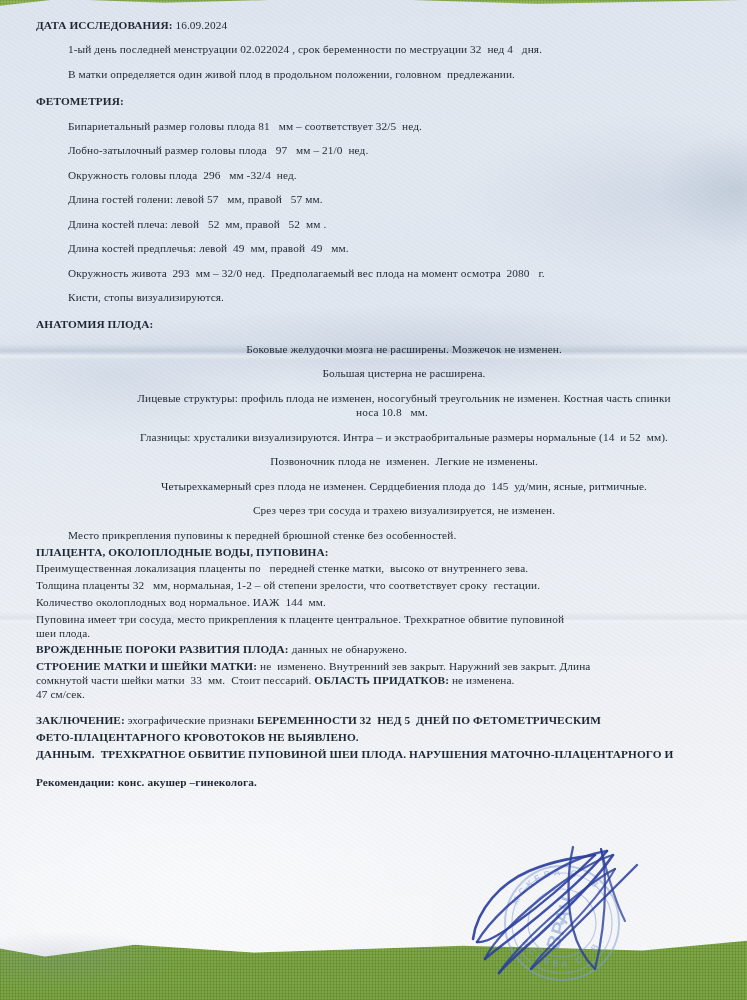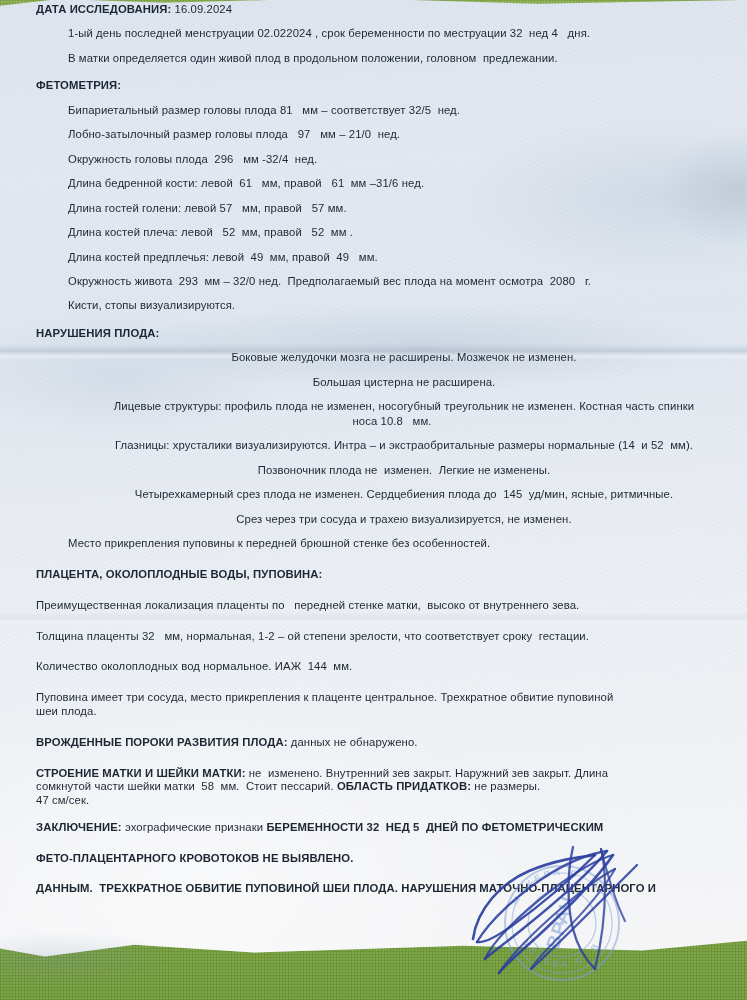--- a/index.html
+++ b/index.html
@@ -66,37 +66,38 @@
     position: absolute; left: 0; top: 0; width: 747px; height: 978px;
     background-image:
       repeating-linear-gradient(32deg, rgba(255,255,255,0.035) 0 2px, rgba(140,160,185,0.030) 2px 4px);
     pointer-events: none;
   }
 
   
   .doc {
     position: absolute;
     left: 36px;
-    top: 2px;
+    top: 18px;
     width: 700px;
     color: #1d2733;
     font-size: 11.3px;
     line-height: 1.28;
+    font-family: Liberation Serif, serif;
   }
   .line {
     margin: 0;
     padding: 0;
     white-space: pre-wrap;
     letter-spacing: 0.1px;
   }
   .bold { font-weight: bold; }
   .hdr { font-weight: bold; }
   .sp-10 { margin-top: 10px; margin-left: 24px; }
   .sp-13 { margin-top: 13px; }
-  .sp-3  { margin-top: 17px; }
+  .sp-3  { margin-top: 3px; }
   .sp-0  { margin-top: 0; }
   .indent { padding-left: 8px; }
   .indent2 { padding-left: 12px; text-align: center; }
   .tight { line-height: 1.22; }
 
   
   .sigwrap {
     position: absolute;
     left: 455px;
     top: 843px;
@@ -134,56 +135,56 @@
 
     <p class="line"><span class="hdr">ДАТА ИССЛЕДОВАНИЯ:</span><span> 16.09.2024</span></p>
 
     <p class="line sp-10 indent">1-ый день последней менструации 02.022024 , срок беременности по меструации 32  нед 4   дня.</p>
     <p class="line sp-10 indent">В матки определяется один живой плод в продольном положении, головном  предлежании.</p>
 
     <p class="line sp-13 hdr">ФЕТОМЕТРИЯ:</p>
     <p class="line sp-10 indent">Бипариетальный размер головы плода 81   мм – соответствует 32/5  нед.</p>
     <p class="line sp-10 indent">Лобно-затылочный размер головы плода   97   мм – 21/0  нед.</p>
     <p class="line sp-10 indent">Окружность головы плода  296   мм -32/4  нед.</p>
-    <p class="line sp-10 indent">Длина бедренной кости: левой  61   мм, правой   61  мм –31/6 нед.</p>
     <p class="line sp-10 indent">Длина гостей голени: левой 57   мм, правой   57 мм.</p>
     <p class="line sp-10 indent">Длина костей плеча: левой   52  мм, правой   52  мм .</p>
     <p class="line sp-10 indent">Длина костей предплечья: левой  49  мм, правой  49   мм.</p>
     <p class="line sp-10 indent">Окружность живота  293  мм – 32/0 нед.  Предполагаемый вес плода на момент осмотра  2080   г.</p>
     <p class="line sp-10 indent">Кисти, стопы визуализируются.</p>
 
-    <p class="line sp-13 hdr">НАРУШЕНИЯ ПЛОДА:</p>
+    <p class="line sp-13 hdr">АНАТОМИЯ ПЛОДА:</p>
     <p class="line sp-10 indent2">Боковые желудочки мозга не расширены. Мозжечок не изменен.</p>
     <p class="line sp-10 indent2">Большая цистерна не расширена.</p>
     <p class="line sp-10 indent2">Лицевые структуры: профиль плода не изменен, носогубный треугольник не изменен. Костная часть спинки</p>
     <p class="line sp-0 indent2">носа 10.8   мм.</p>
     <p class="line sp-10 indent2">Глазницы: хрусталики визуализируются. Интра – и экстраобритальные размеры нормальные (14  и 52  мм).</p>
     <p class="line sp-10 indent2">Позвоночник плода не  изменен.  Легкие не изменены.</p>
     <p class="line sp-10 indent2">Четырехкамерный срез плода не изменен. Сердцебиения плода до  145  уд/мин, ясные, ритмичные.</p>
     <p class="line sp-10 indent2">Срез через три сосуда и трахею визуализируется, не изменен.</p>
     <p class="line sp-10 indent">Место прикрепления пуповины к передней брюшной стенке без особенностей.</p>
 
     <p class="line sp-3 hdr">ПЛАЦЕНТА, ОКОЛОПЛОДНЫЕ ВОДЫ, ПУПОВИНА:</p>
     <p class="line sp-3 tight">Преимущественная локализация плаценты по   передней стенке матки,  высоко от внутреннего зева.</p>
     <p class="line sp-3 tight">Толщина плаценты 32   мм, нормальная, 1-2 – ой степени зрелости, что соответствует сроку  гестации.</p>
     <p class="line sp-3 tight">Количество околоплодных вод нормальное. ИАЖ  144  мм.</p>
     <p class="line sp-3 tight">Пуповина имеет три сосуда, место прикрепления к плаценте центральное. Трехкратное обвитие пуповиной</p>
     <p class="line sp-0 tight">шеи плода.</p>
 
     <p class="line sp-3 tight"><span class="bold">ВРОЖДЕННЫЕ ПОРОКИ РАЗВИТИЯ ПЛОДА:</span><span> данных не обнаружено.</span></p>
 
     <p class="line sp-3 tight"><span class="bold">СТРОЕНИЕ МАТКИ И ШЕЙКИ МАТКИ:</span><span> не  изменено. Внутренний зев закрыт. Наружний зев закрыт. Длина</span></p>
-    <p class="line sp-0 tight"><span>сомкнутой части шейки матки  58  мм.  Стоит пессарий. </span><span class="bold">ОБЛАСТЬ ПРИДАТКОВ:</span><span> не размеры.</span></p>
+    <p class="line sp-0 tight"><span>сомкнутой части шейки матки  33  мм.  Стоит пессарий. </span><span class="bold">ОБЛАСТЬ ПРИДАТКОВ:</span><span> не изменена.</span></p>
 
     <p class="line sp-0 tight">47 см/сек.</p>
 
     <p class="line sp-13 tight"><span class="bold">ЗАКЛЮЧЕНИЕ:</span><span> эхографические признаки </span><span class="bold">БЕРЕМЕННОСТИ 32  НЕД 5  ДНЕЙ ПО ФЕТОМЕТРИЧЕСКИМ</span></p>
     <p class="line sp-3 tight bold">ФЕТО-ПЛАЦЕНТАРНОГО КРОВОТОКОВ НЕ ВЫЯВЛЕНО.</p>
     <p class="line sp-3 tight bold">ДАННЫМ.  ТРЕХКРАТНОЕ ОБВИТИЕ ПУПОВИНОЙ ШЕИ ПЛОДА. НАРУШЕНИЯ МАТОЧНО-ПЛАЦЕНТАРНОГО И</p>
 
+    <p class="line sp-13 bold">Рекомендации: конс. акушер –гинеколога.</p>
 
   </div>
 
   <div class="sigwrap">
 
     <svg class="stamp" viewBox="0 0 124 124">
       <defs>
         <path id="arcTop" d="M 14,62 A 48,48 0 0 1 110,62"></path>
         <path id="arcBot" d="M 18,62 A 44,44 0 0 0 106,62"></path>
       </defs>

